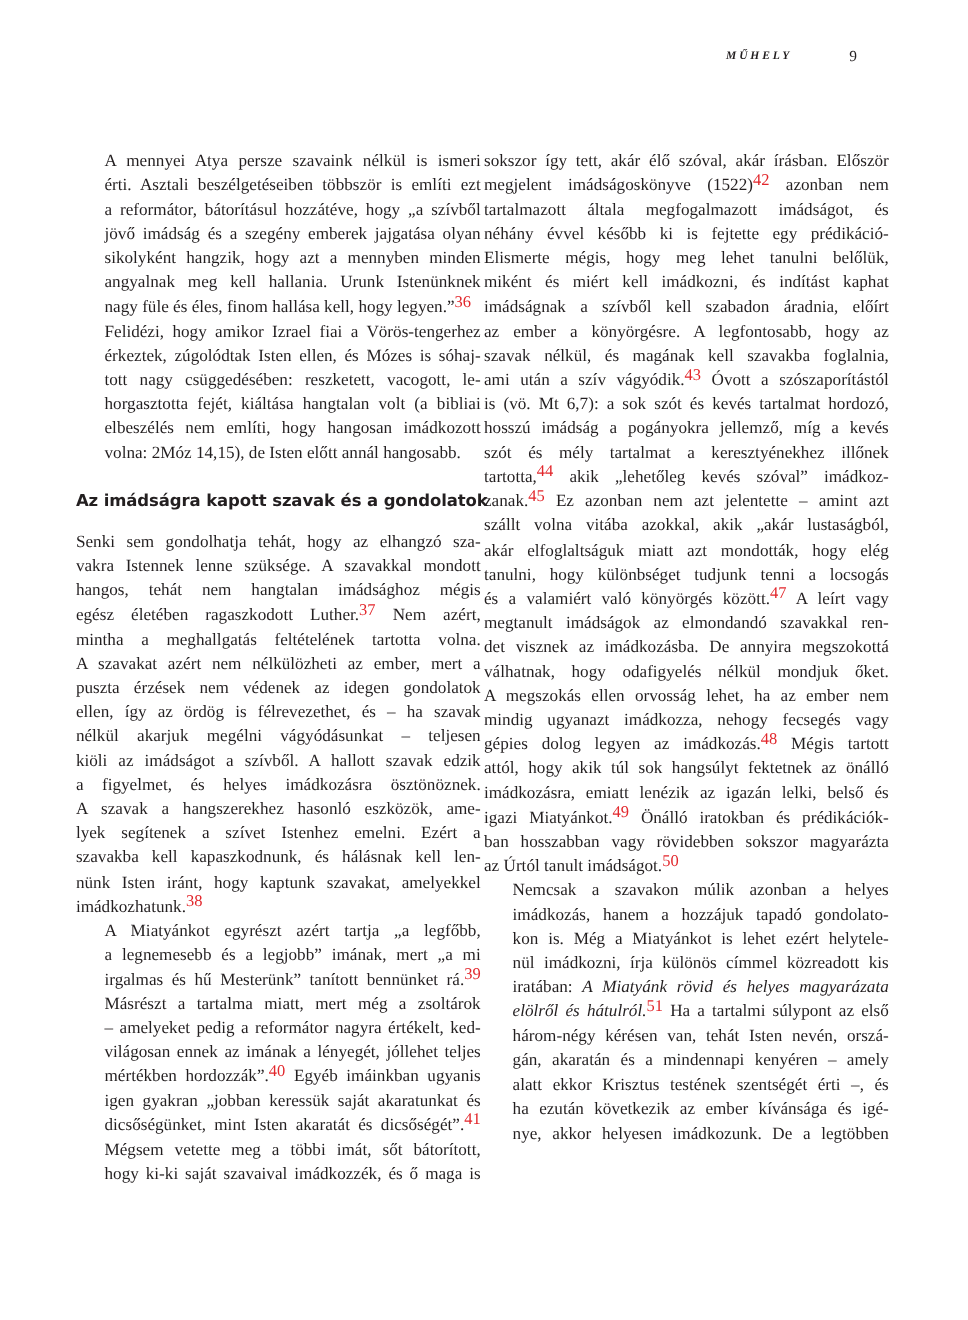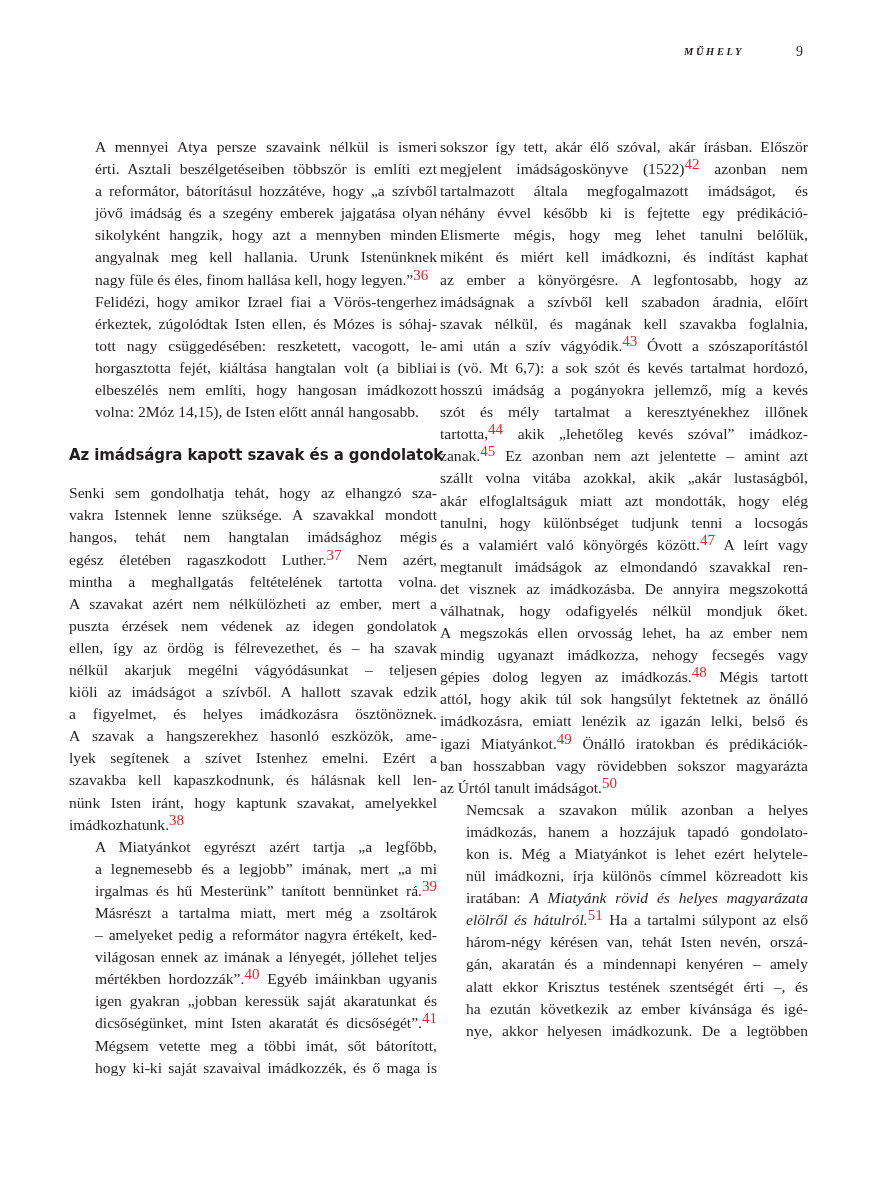--- a/index.html
+++ b/index.html
@@ -1,18 +1,18 @@
 <!DOCTYPE html>
 <html><head>
 <meta charset="utf-8">
 <style>
   html, body { margin: 0; padding: 0; background: #ffffff; }
   body { width: 880px; height: 1200px; position: relative; overflow: hidden;
          font-family: "Liberation Serif", "DejaVu Serif", serif; color: #231f20; }
-  .running-head { position: absolute; top: 44px; left: 684px; width: 130px; height: 20px; font-family: Liberation Serif, serif; }
+  .running-head { position: absolute; top: 44px; left: 660px; width: 130px; height: 20px; font-family: Liberation Serif, serif; }
   .section-name { position: absolute; left: 0; top: 2px; font-style: italic; font-weight: bold;
                   letter-spacing: 2.6px; font-size: 10.5px; color: #231f20; }
   .page-number { position: absolute; left: 112px; top: 0; font-size: 14px; color: #231f20; }
   .col { position: absolute; top: 136px; width: 368px; font-size: 15.6px; line-height: 22.1px;
          text-align: justify; hyphens: manual; }
   .col-left { left: 69px; }
   .col-right { left: 440px; }
   .col p { margin: 0; }
   .col p.indent { text-indent: 26px; }
   .heading { font-family: "DejaVu Sans", "Liberation Sans", sans-serif; font-weight: bold;
@@ -82,22 +82,22 @@
 </div>
 
 <div class="col col-right">
   <p>
     <span class="line">sokszor így tett, akár élő szóval, akár írásban. Először</span>
     <span class="line"><span>megjelent imádságoskönyve (1522)</span><span class="fn">42</span><span> azonban nem</span></span>
     <span class="line">tartalmazott általa megfogalmazott imádságot, és</span>
     <span class="line">néhány évvel később ki is fejtette egy prédikáció-</span>
     <span class="line">Elismerte mégis, hogy meg lehet tanulni belőlük,</span>
     <span class="line">miként és miért kell imádkozni, és indítást kaphat</span>
+    <span class="line">imádságnak a szívből kell szabadon áradnia, előírt</span>
     <span class="line">az ember a könyörgésre. A legfontosabb, hogy az</span>
-    <span class="line">imádságnak a szívből kell szabadon áradnia, előírt</span>
     <span class="line">szavak nélkül, és magának kell szavakba foglalnia,</span>
     <span class="line"><span>ami után a szív vágyódik.</span><span class="fn">43</span><span> Óvott a szószaporítástól</span></span>
     <span class="line">is (vö. Mt 6,7): a sok szót és kevés tartalmat hordozó,</span>
     <span class="line">hosszú imádság a pogányokra jellemző, míg a kevés</span>
     <span class="line">szót és mély tartalmat a keresztyénekhez illőnek</span>
     <span class="line"><span>tartotta,</span><span class="fn">44</span><span> akik „lehetőleg kevés szóval” imádkoz-</span></span>
     <span class="line"><span>zanak.</span><span class="fn">45</span><span> Ez azonban nem azt jelentette – amint azt</span></span>
     <span class="line">szállt volna vitába azokkal, akik „akár lustaságból,</span>
     <span class="line">akár elfoglaltságuk miatt azt mondották, hogy elég</span>
     <span class="line">tanulni, hogy különbséget tudjunk tenni a locsogás</span>

